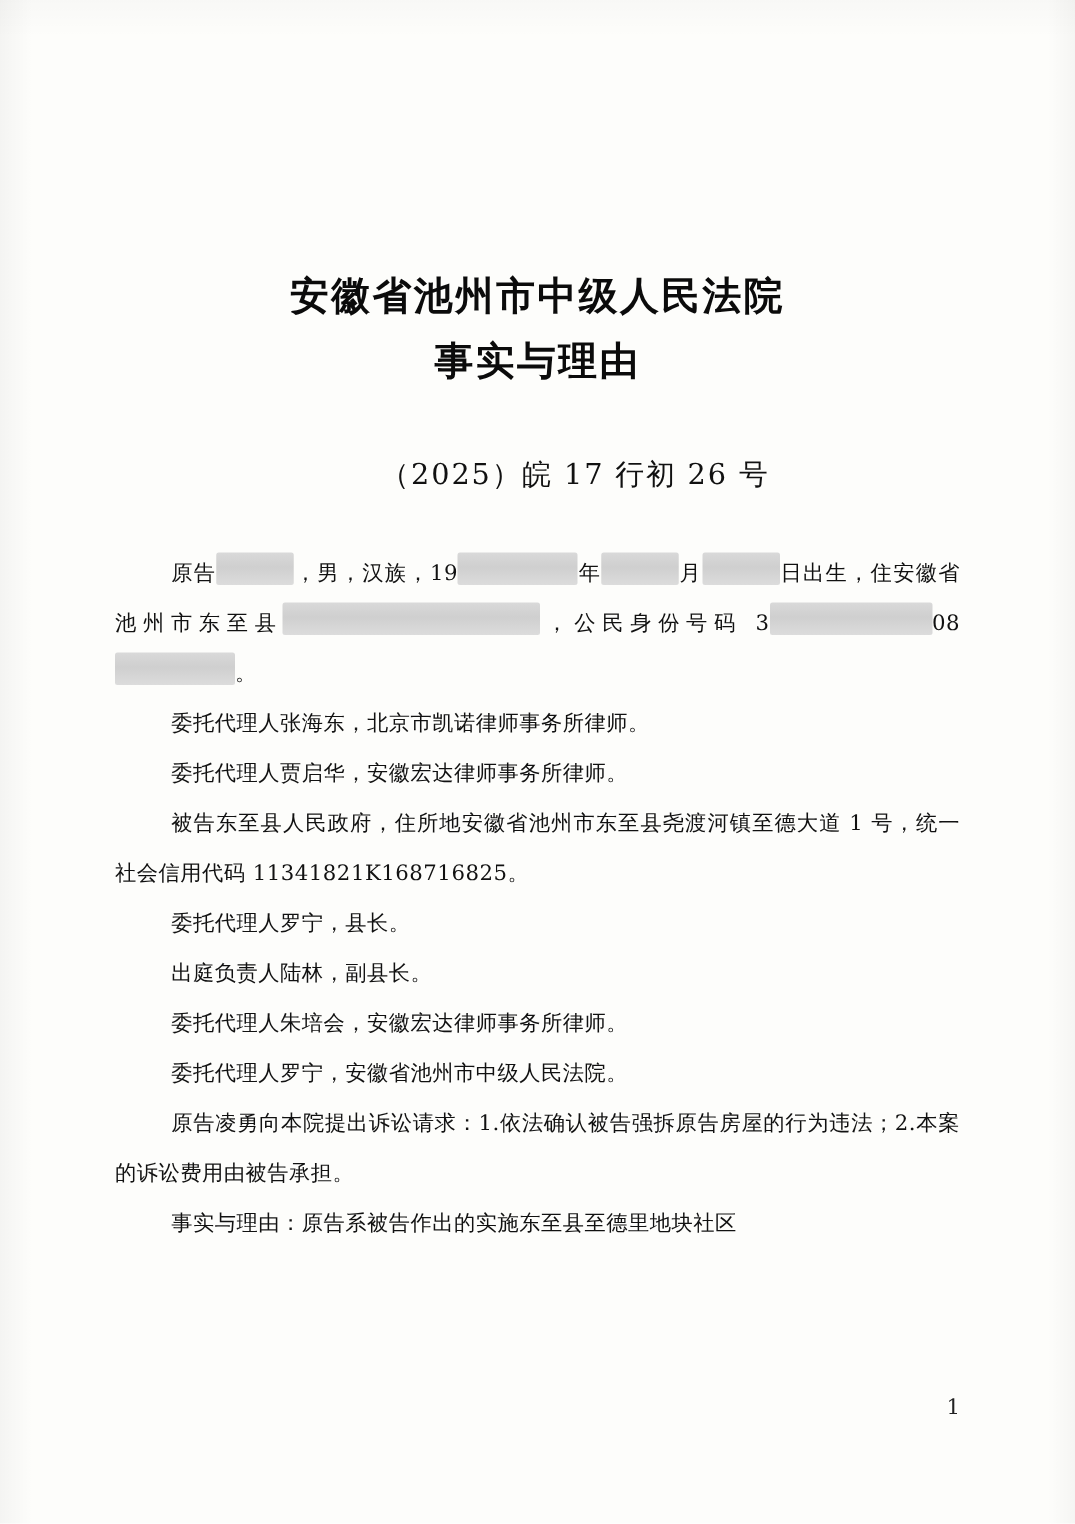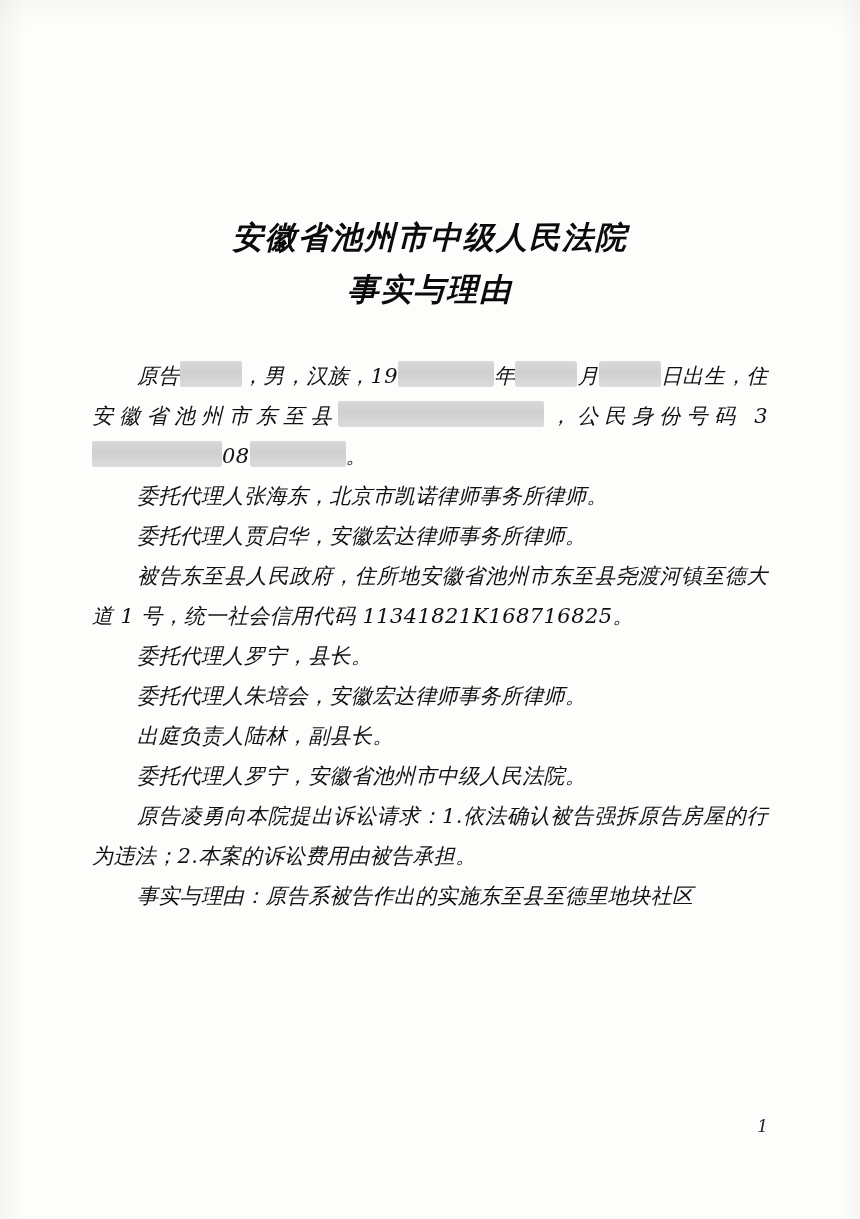--- a/index.html
+++ b/index.html
@@ -17,21 +17,20 @@
   }
   
   .page {
     position: absolute;
     inset: 0;
     background:
       linear-gradient(90deg, rgba(0,0,0,0.035) 0px, rgba(0,0,0,0.0) 26px),
       linear-gradient(270deg, rgba(0,0,0,0.03) 0px, rgba(0,0,0,0.0) 22px),
       linear-gradient(180deg, rgba(0,0,0,0.02) 0px, rgba(0,0,0,0) 30px),
       #fdfdfb;
-    font-style: italic;
   }
   .doc {
     position: absolute;
     left: 92px;
     top: 0;
     width: 676px;
   }
   .title-block {
     margin-top: 214px;
     text-align: center;
@@ -53,21 +52,21 @@
     font-size: 23px;
     letter-spacing: 1.5px;
     color: #111;
     padding-left: 60px;
   }
   .body-block {
     margin-top: 44px;
   }
   p.para {
     margin: 0;
-    font-size: 21px;
+    font-size: 17px;
     line-height: 40px;
     text-align: justify;
     text-justify: inter-ideograph;
     letter-spacing: 0.4px;
     color: #111;
   }
   p.para.indent {
     text-indent: 45px;
   }
   .redact {
@@ -96,29 +95,30 @@
 <body>
 
 <div class="page">
   <div class="doc">
 
     <div class="title-block">
       <div class="title-line">安徽省池州市中级人民法院</div>
       <div class="title-line second">事实与理由</div>
     </div>
 
+    <div class="case-no">（2025）皖 17 行初 26 号</div>
 
     <div class="body-block">
         <p class="para indent">原告<span class="redact r-sm"></span>，男，汉族，19<span class="redact r-md"></span>年<span class="redact r-sm"></span>月<span class="redact r-sm"></span>日出生，住安徽省池州市东至县<span class="redact r-xxl"></span>，公民身份号码 3<span class="redact r-lg"></span>08<span class="redact r-md"></span>。</p>
         <p class="para indent">委托代理人张海东，北京市凯诺律师事务所律师。</p>
         <p class="para indent">委托代理人贾启华，安徽宏达律师事务所律师。</p>
         <p class="para indent">被告东至县人民政府，住所地安徽省池州市东至县尧渡河镇至德大道 1 号，统一社会信用代码 11341821K168716825。</p>
         <p class="para indent">委托代理人罗宁，县长。</p>
+        <p class="para indent">出庭负责人陆林，副县长。</p>
         <p class="para indent">委托代理人朱培会，安徽宏达律师事务所律师。</p>
-        <p class="para indent">出庭负责人陆林，副县长。</p>
         <p class="para indent">委托代理人罗宁，安徽省池州市中级人民法院。</p>
         <p class="para indent">原告凌勇向本院提出诉讼请求：1.依法确认被告强拆原告房屋的行为违法；2.本案的诉讼费用由被告承担。</p>
         <p class="para indent">事实与理由：原告系被告作出的实施东至县至德里地块社区</p>
       </div>
 
   </div>
   <div class="page-num">1</div>
 </div>
 
 </body></html>

